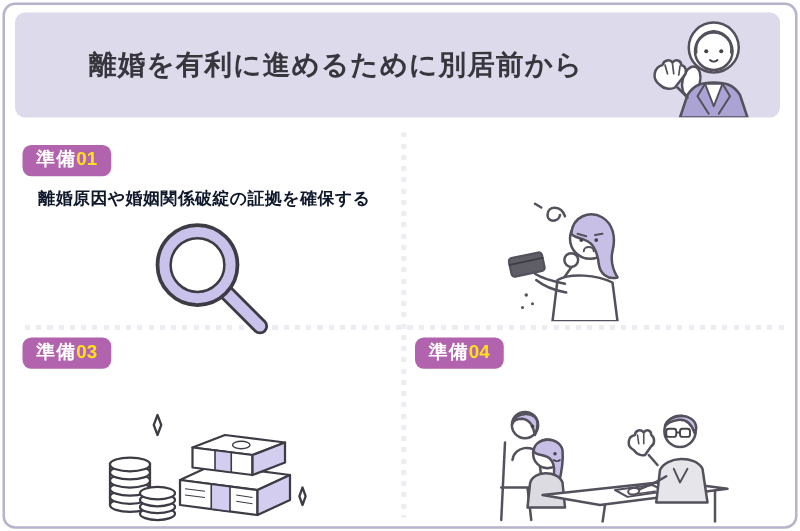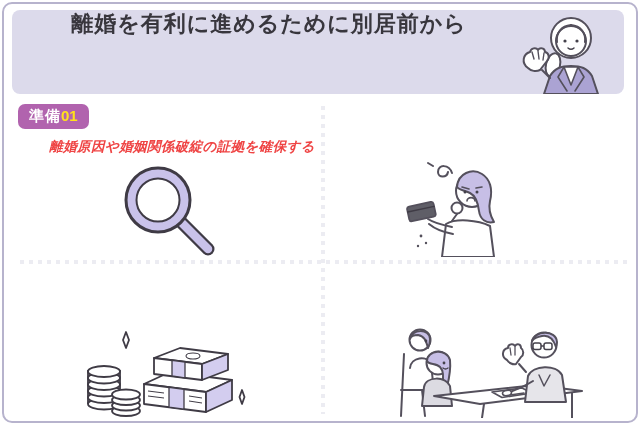--- a/index.html
+++ b/index.html
@@ -17,40 +17,40 @@
   }
   html,body{margin:0;padding:0;background:#ffffff;}
   body{font-family:"Liberation Sans","DejaVu Sans",sans-serif;}
   .stage{position:relative;width:640px;height:425px;background:#fff;overflow:hidden;}
   .card{position:absolute;left:2px;top:2px;width:632px;height:417px;background:#fff;
         border:2px solid var(--card-border);border-radius:10px;}
   
   .header{position:absolute;left:8px;top:6px;width:612px;height:84px;background:var(--header-bg);
           border-radius:8px;overflow:hidden;}
   .titles{position:absolute;left:10px;right:108px;top:0;height:100%;
-          display:flex;flex-direction:column;justify-content:space-between;align-items:center;gap:1px;}
+          display:flex;flex-direction:column;justify-content:center;align-items:center;gap:1px;}
   .title-line{font-size:22px;font-weight:bold;color:var(--text-dark);letter-spacing:1px;line-height:1.25;white-space:nowrap;}
   .title-accent{color:var(--accent);font-size:31px;font-weight:bold;vertical-align:-3px;padding:0 1px;}
   .header-woman{position:absolute;right:4px;bottom:0;width:104px;height:82px;}
   
   .divider-v{position:absolute;left:317px;top:102px;width:4px;height:308px;
              background-image:repeating-linear-gradient(to bottom,var(--divider) 0 4px,transparent 4px 9px);}
   .divider-h{position:absolute;left:16px;top:256px;width:608px;height:4px;
              background-image:repeating-linear-gradient(to right,var(--divider) 0 4px,transparent 4px 9px);}
   
   .quad{position:absolute;width:303px;}
-  .q1{left:8px;top:96px;height:160px;}
+  .q1{left:8px;top:108px;height:160px;}
   .q2{left:322px;top:96px;height:160px;}
   .q3{left:8px;top:262px;height:150px;}
   .q4{left:322px;top:262px;height:150px;}
   .badge{position:absolute;left:6px;top:4px;background:var(--badge-bg);color:#fff;
          font-size:15px;font-weight:bold;letter-spacing:1px;padding:3px 11px 4px 11px;border-radius:7px;line-height:1.2;}
   .badge .num{color:var(--badge-num);letter-spacing:0;}
-  .statement{position:absolute;left:0;right:0;top:38px;text-align:right;
-             font-size:13.5px;font-weight:bold;color:#ef4444;letter-spacing:0.4px;white-space:nowrap;font-style:italic;}
+  .statement{position:absolute;left:0;right:0;top:38px;text-align:center;
+             font-size:13.5px;font-weight:bold;color:#0f172a;letter-spacing:0.4px;white-space:nowrap;}
   .ill{position:absolute;}
   .ill-magnifier{left:105px;top:62px;width:102px;height:96px;}
   .ill-worried{left:80px;top:60px;width:128px;height:97px;}
   .ill-money{left:62px;top:62px;width:180px;height:90px;}
   .ill-consult{left:58px;top:60px;width:202px;height:92px;}
   svg{display:block;}
 </style>
 </head>
 <body>
 
@@ -117,20 +117,21 @@
         </g>
         <circle cx="59" cy="32" r="1.5" fill="#44414b"></circle>
         <circle cx="71" cy="32" r="1.5" fill="#44414b"></circle>
         <circle cx="15" cy="76" r="1.4" fill="#54505c"></circle>
         <circle cx="20" cy="83" r="1.2" fill="#54505c"></circle>
         <circle cx="12" cy="86" r="1.2" fill="#54505c"></circle>
       </svg>
     </div>
 
     <div class="quad q3">
+      <div class="badge"><span>準備</span><span class="num">03</span></div>
       <svg class="ill ill-money" viewBox="0 0 180 90">
         <g stroke="#3f3b45" stroke-width="1.8" fill="#fff" stroke-linejoin="round">
           <path d="M52 4 L55 12 L52 20 L49 12 Z"></path>
           <path d="M168 62 L170.5 69 L168 76 L165.5 69 Z"></path>
 
           <path d="M14 42 L14 76 M46 42 L46 76" fill="none"></path>
           <ellipse cx="30" cy="76" rx="16" ry="5.5"></ellipse>
           <ellipse cx="30" cy="69.5" rx="16" ry="5.5"></ellipse>
           <ellipse cx="30" cy="63" rx="16" ry="5.5"></ellipse>
           <ellipse cx="30" cy="56.5" rx="16" ry="5.5"></ellipse>
@@ -151,20 +152,21 @@
           <path d="M80 30 L106 20 L154 26 L128 36 Z"></path>
           <path d="M80 30 L128 36 L128 52 L80 46 Z"></path>
           <path d="M128 36 L154 26 L154 42 L128 52 Z" fill="#d3cdef"></path>
           <path d="M98 32.3 L111 34 L111 49.8 L98 48 Z" fill="#d3cdef" stroke-width="1.3"></path>
           <ellipse cx="119" cy="28" rx="7" ry="3" fill="none" stroke-width="1.1"></ellipse>
         </g>
       </svg>
     </div>
 
     <div class="quad q4">
+      <div class="badge"><span>準備</span><span class="num">04</span></div>
       <svg class="ill ill-consult" viewBox="0 0 202 92">
         <g stroke="#54505c" stroke-width="2" fill="#fff" stroke-linecap="round" stroke-linejoin="round">
 
           <path d="M20 28 L17 90 M17 64 L40 64 M38 64 L41 90" fill="none"></path>
 
           <circle cx="36" cy="14" r="10.5"></circle>
           <path d="M26 13 C27 3 46 2 46 13 C46 17 45 20 44 22 C42 14 40 10 34 9 C30 9 27 10 26 13 Z" fill="#c7bfe6"></path>
           <path d="M26 42 C27 31 43 29 47 38 L49 56" fill="none"></path>
 
           <circle cx="54" cy="37" r="11.5"></circle>

